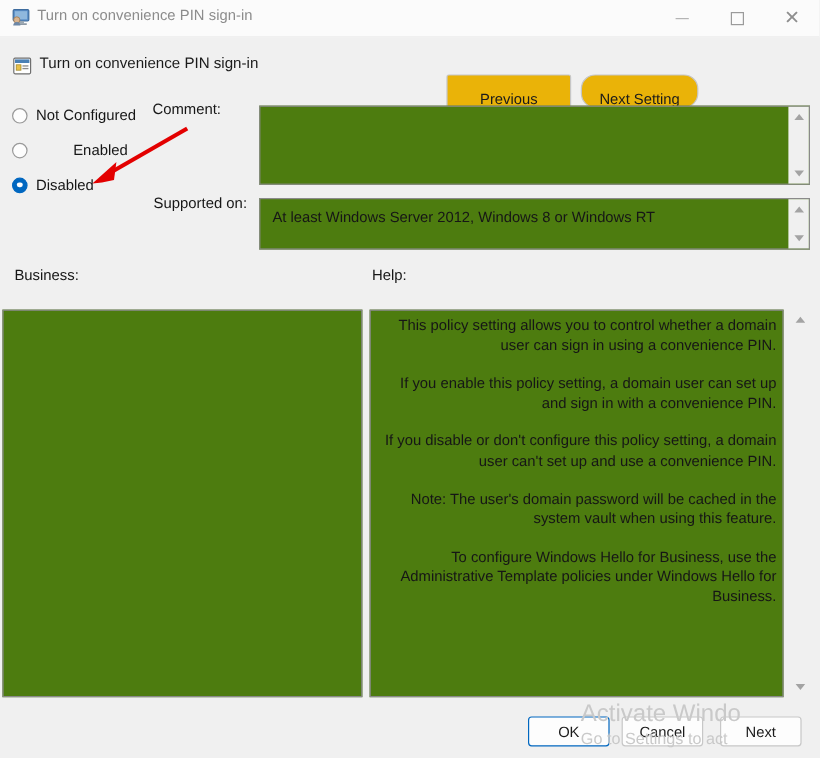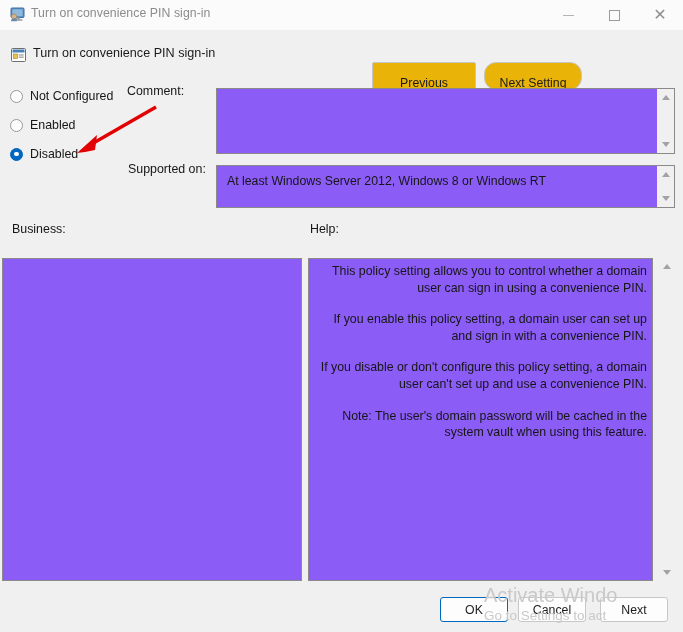--- a/index.html
+++ b/index.html
@@ -69,21 +69,21 @@
   .nav-next { left: 484px; width: 98px; border-radius: 12px; }
 
   
   .radio-row {
     position: absolute; left: 10px;
     height: 18px;
     display: flex; align-items: center;
     cursor: default;
   }
   .radio-row.r0 { top: 87px; }
-  .radio-row.r1 { top: 116px; }
+  .radio-row.r1 { top: 116px; gap: 31px; }
   .radio-row.r2 { top: 145px; }
   .radio-mark {
     width: 13px; height: 13px; border-radius: 50%;
     border: 1px solid #999; background: #fdfdfd;
     box-sizing: border-box; flex: none;
     position: relative;
   }
   .radio-row.checked .radio-mark {
     border: 1px solid #0067c0;
     background: #0067c0;
@@ -103,21 +103,21 @@
     font-size: 12.4px; color: #161616; white-space: nowrap;
   }
   .lbl-comment { left: 127px; top: 84px; }
   .lbl-supported { left: 128px; top: 162px; }
   .lbl-options { left: 12px; top: 222px; }
   .lbl-help { left: 310px; top: 222px; }
 
   
   .txtbox {
     position: absolute;
-    background: #8b5cf6;
+    background: #4d7c0f;
     border: 1px solid #8a8a8a;
     box-sizing: border-box;
   }
   .comment-box   { left: 216px; top: 88px;  width: 459px; height: 66px; }
   .supported-box { left: 216px; top: 165px; width: 459px; height: 43px; }
   .supported-text {
     position: absolute; left: 10px; top: 8px;
     font-size: 12.3px; color: #161616; white-space: nowrap;
   }
   .options-box { left: 2px; top: 258px; width: 300px; height: 323px; }
@@ -273,20 +273,21 @@
   <span class="fld-label lbl-help">Help:</span>
 
   <div class="txtbox options-box"></div>
 
   <div class="txtbox help-box">
     <div class="help-text">
       <p>This policy setting allows you to control whether a domain user can sign in using a convenience PIN.</p>
       <p>If you enable this policy setting, a domain user can set up and sign in with a convenience PIN.</p>
       <p>If you disable or don't configure this policy setting, a domain user can't set up and use a convenience PIN.</p>
       <p>Note: The user's domain password will be cached in the system vault when using this feature.</p>
+      <p>To configure Windows Hello for Business, use the Administrative Template policies under Windows Hello for Business.</p>
     </div>
   </div>
   <div class="vscroll sb-help">
     <span class="arrow up">
         <span class="tri-up"></span>
       </span>
     <span class="arrow down">
         <span class="tri-down"></span>
       </span>
   </div>

